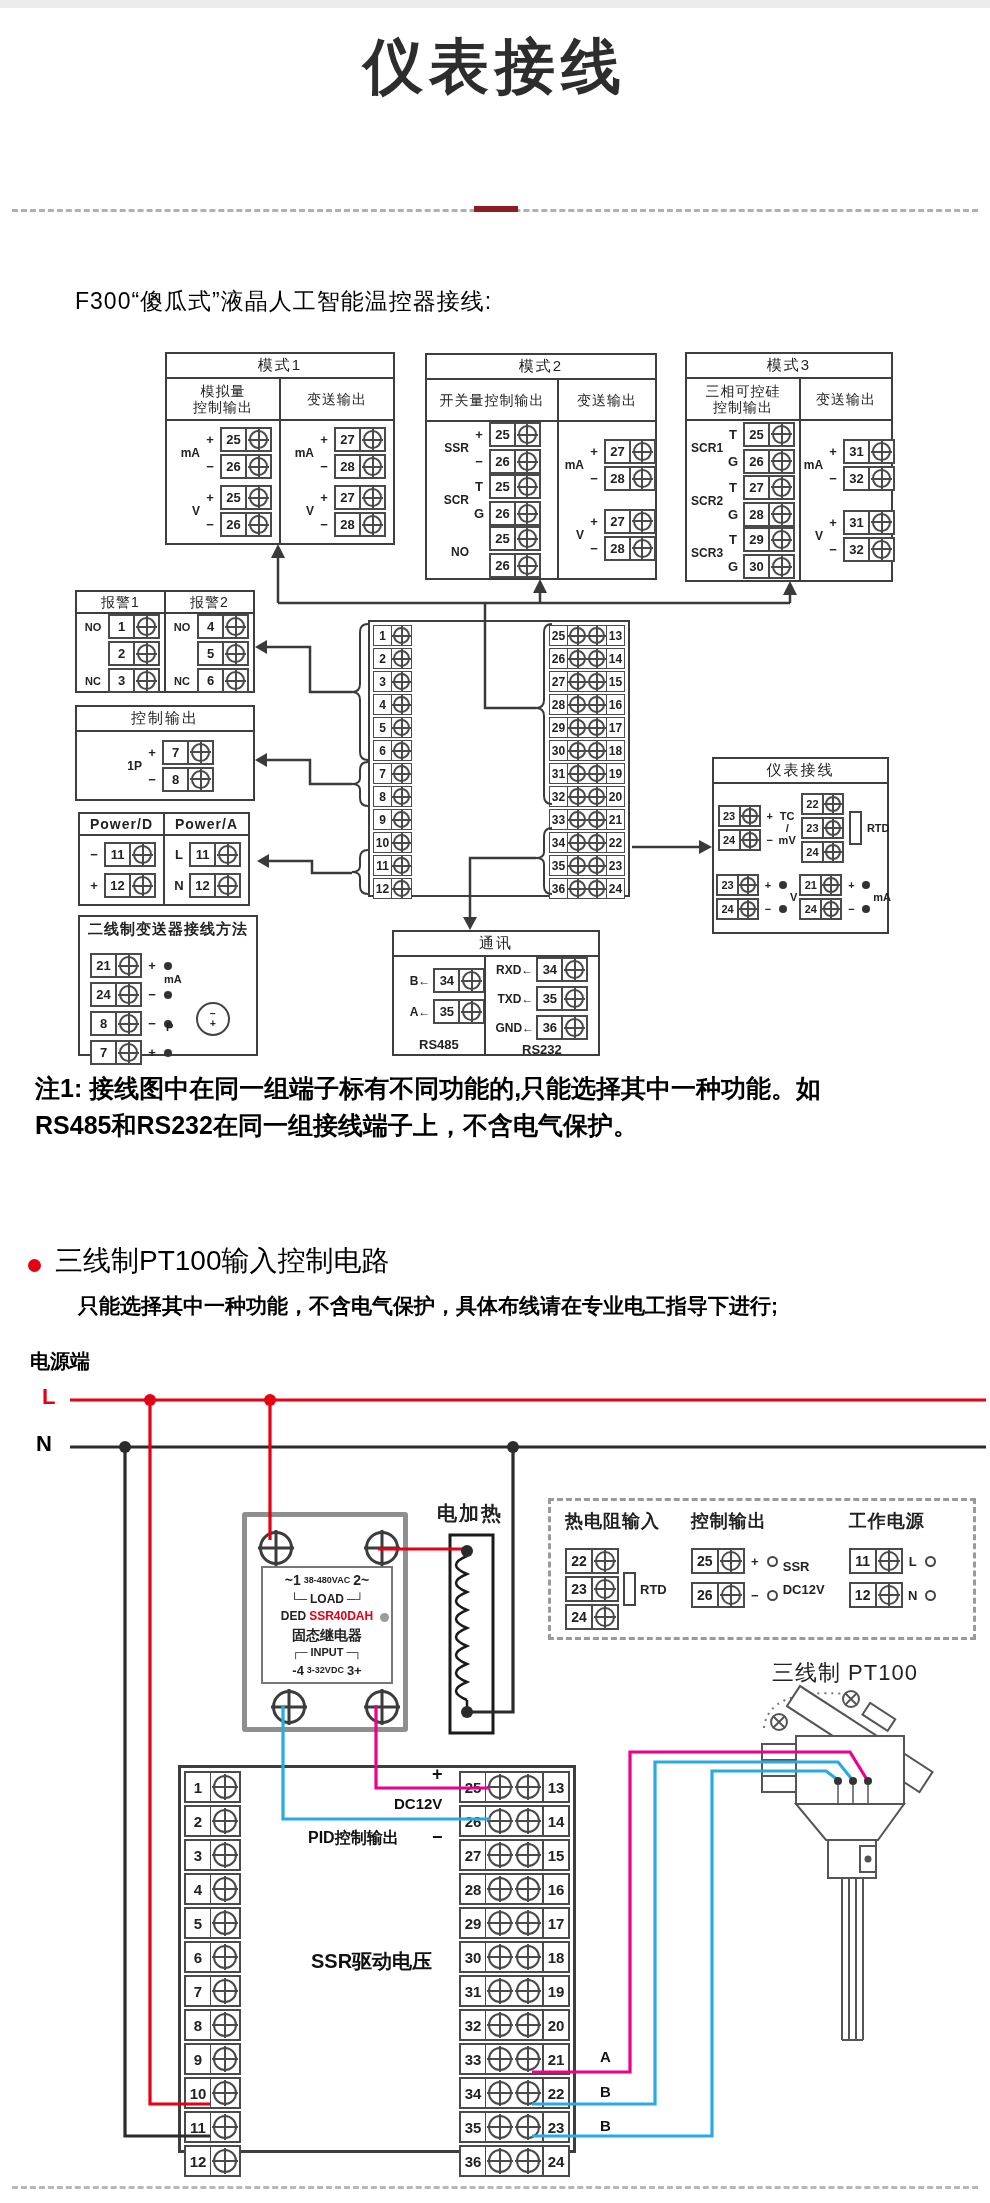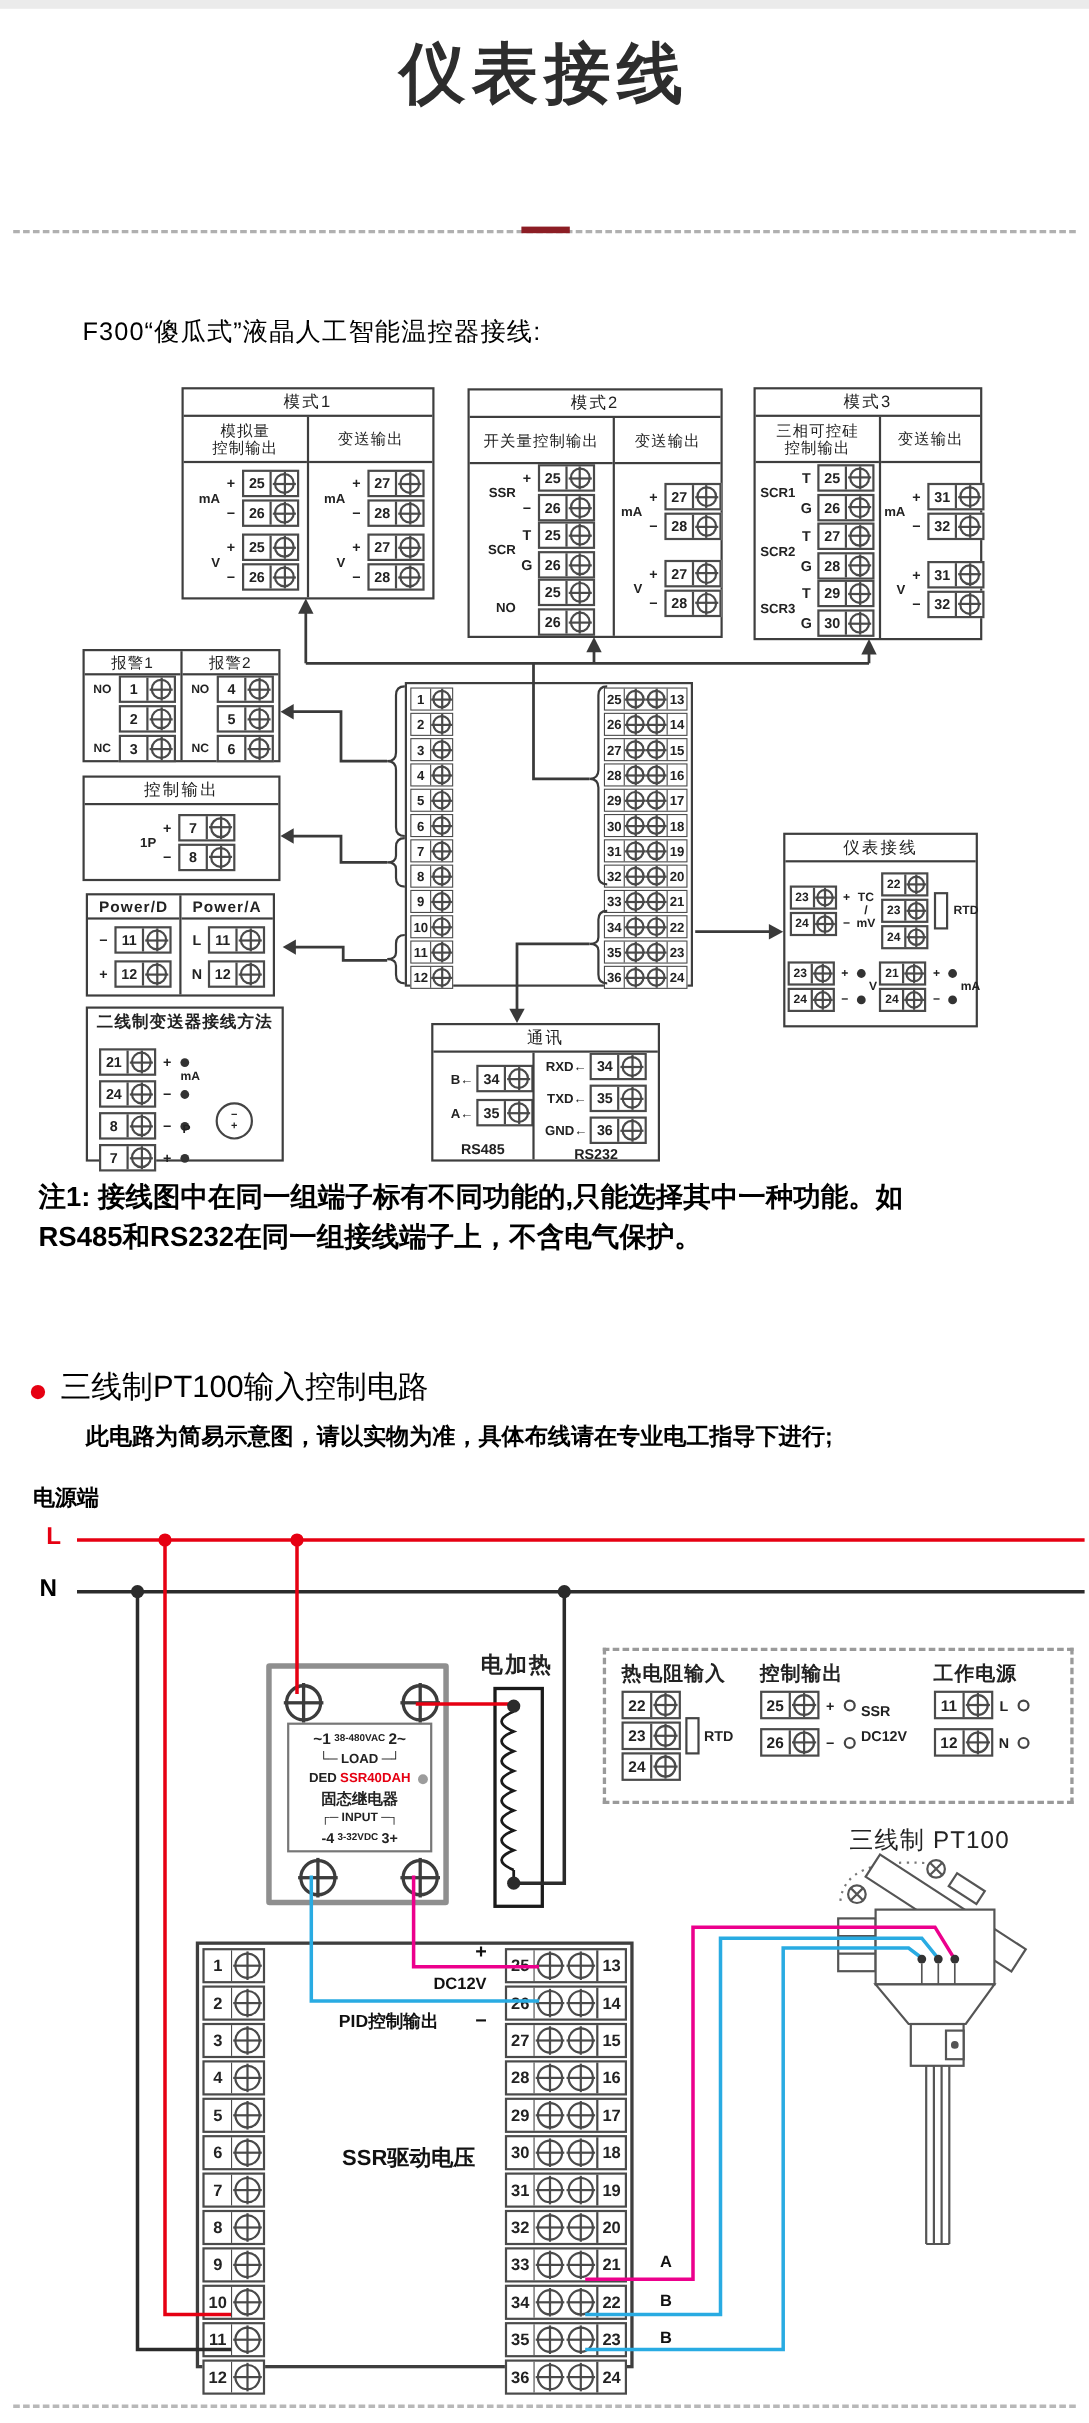--- a/index.html
+++ b/index.html
@@ -81,21 +81,21 @@
   .screw2{position:absolute;width:28px;height:28px;border:3px solid #3c3c3c;border-radius:50%}
   .screw2::before,.screw2::after{content:"";position:absolute;background:#3c3c3c}
   .screw2::before{left:-4px;right:-4px;top:50%;height:3px;transform:translateY(-50%)}
   .screw2::after{top:-4px;bottom:-4px;left:50%;width:3px;transform:translateX(-50%)}
   .led{position:absolute;right:14px;top:96px;width:9px;height:9px;border-radius:50%;background:#9c9c9c}
 
   
   .dbox{left:548px;top:1498px;width:428px;height:142px;border:3px dashed #9a9a9a;box-sizing:border-box;
         display:flex;gap:24px;padding:8px 14px}
   .dg{display:flex;flex-direction:column}
-  .dgtitle{font-size:18px;font-weight:bold;margin-bottom:4px;letter-spacing:1px}
+  .dgtitle{font-size:18px;font-weight:bold;margin-bottom:15px;letter-spacing:1px}
   .dgbody{display:flex;align-items:center;gap:2px}
   .dg .tnum{min-width:22px;font-size:14px;line-height:18px}
   .dg .screw{width:16px;height:16px}
   .rtdsym{width:9px;height:30px;border:2px solid #444;margin:0 2px;flex:none}
   .dlabels{display:flex;flex-direction:column;gap:8px;font-weight:bold;font-size:13px;margin-left:3px}
 
   .heatlbl{left:437px;top:1500px;font-size:20px;font-weight:bold;letter-spacing:2px}
   .ptlbl{left:772px;top:1658px;font-size:22px;letter-spacing:1px}
 
   
@@ -896,21 +896,21 @@
     </div>
   </div>
 
   <div class="abs notes">
     <div>注1: 接线图中在同一组端子标有不同功能的,只能选择其中一种功能。如</div>
     <div>RS485和RS232在同一组接线端子上，不含电气保护。</div>
   </div>
 
   <div class="abs bullet" style="background:#e60012"></div>
   <div class="abs s2title">三线制PT100输入控制电路</div>
-  <div class="abs s2sub">此电路为简易示意图，请以实物为准，具体布线请在专业电工指导下进行;</div>
+  <div class="abs s2sub">只能选择其中一种功能，不含电气保护，具体布线请在专业电工指导下进行;</div>
   <div class="abs pwr" style="left:30px;top:1348px">电源端</div>
   <div class="abs pwr" style="left:42px;top:1384px;color:#e60012;font-size:22px">L</div>
   <div class="abs pwr" style="left:36px;top:1431px;font-size:22px">N</div>
 
   <div class="abs ssrbox">
     <span class="screw2" style="left:12px;top:14px"></span>
     <span class="screw2" style="left:118px;top:14px"></span>
     <span class="screw2" style="left:25px;top:173px"></span>
     <span class="screw2" style="left:118px;top:173px"></span>
     <div class="ssrpanel">

